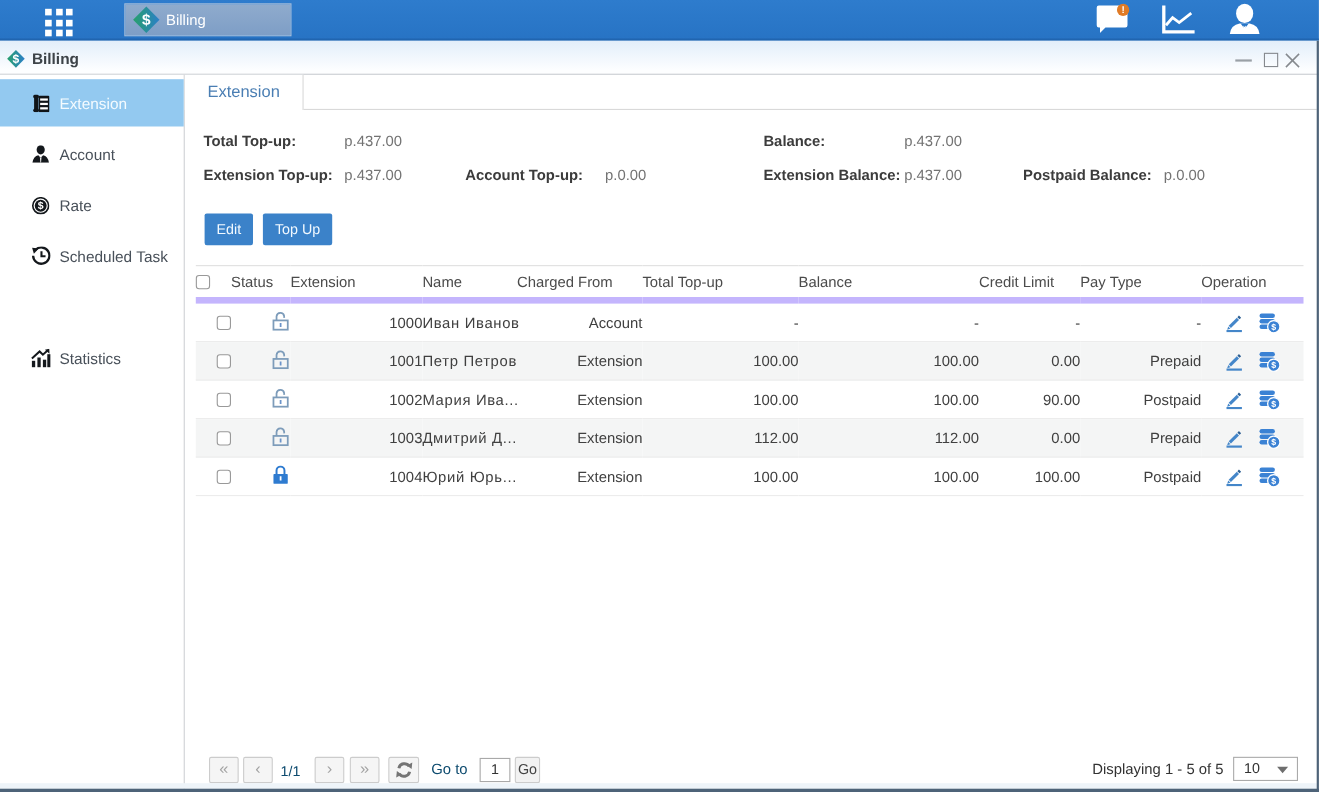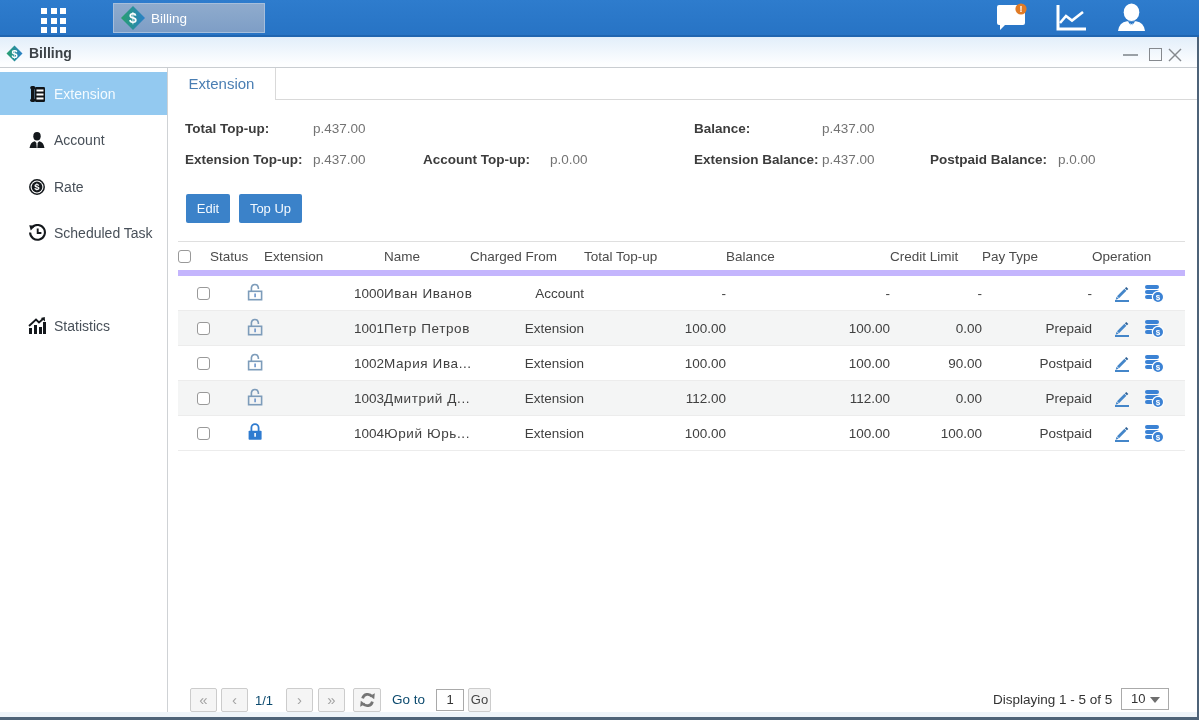--- a/index.html
+++ b/index.html
@@ -71,21 +71,21 @@
 .pgbtn { position:absolute; top:688px; width:27px; height:24px; background:#f5f5f5;
   border:1px solid #ccc; border-radius:2px; text-align:center;
   color:#a3a3a3; font-size:15px; line-height:22px; }
 .pgtxt { position:absolute; top:693px; font-size:13px; color:#0c4a6e; }
 .goin { left:436px; top:689px; width:28px; height:22px; border:1px solid #a9a9a9;
   font-size:13px; color:#333; text-align:center; line-height:20px; background:#fff; }
 .gobtn { left:468px; top:688px; width:23px; height:24px; background:#f2f2f2;
   border:1px solid #ccc; border-radius:2px; text-align:center; font-size:13px;
   color:#444; line-height:22px; }
 .disp { left:993px; top:692px; font-size:13.5px; color:#333; }
-.dd { left:1121px; top:688px; width:48px; height:22px; border:1px solid #aaa;
+.dd { left:1121px; top:688px; width:59px; height:22px; border:1px solid #aaa;
   background:#fff; font-size:13px; color:#333; line-height:20px; padding-left:9px; }
 .dd .tri { position:absolute; right:8px; top:8px; width:0; height:0;
   border-left:5px solid transparent; border-right:5px solid transparent;
   border-top:6px solid #6e6e6e; }
 
 
 .rframe { left:1197px; top:37px; width:2px; height:683px; background:#4e6378; }
 .bband { left:0; top:712px; width:1197px; height:5px; background:#eef4f9; }
 .bframe { left:0; top:717px; width:1199px; height:3px; background:#4e6378; }
 </style>

